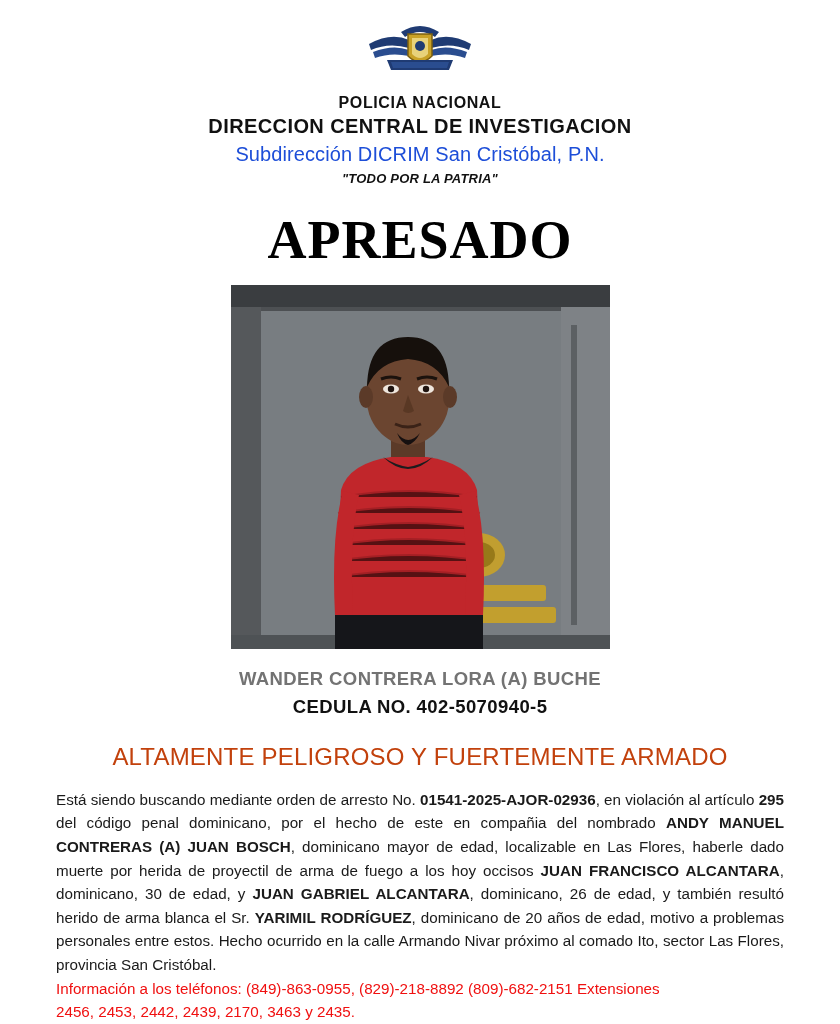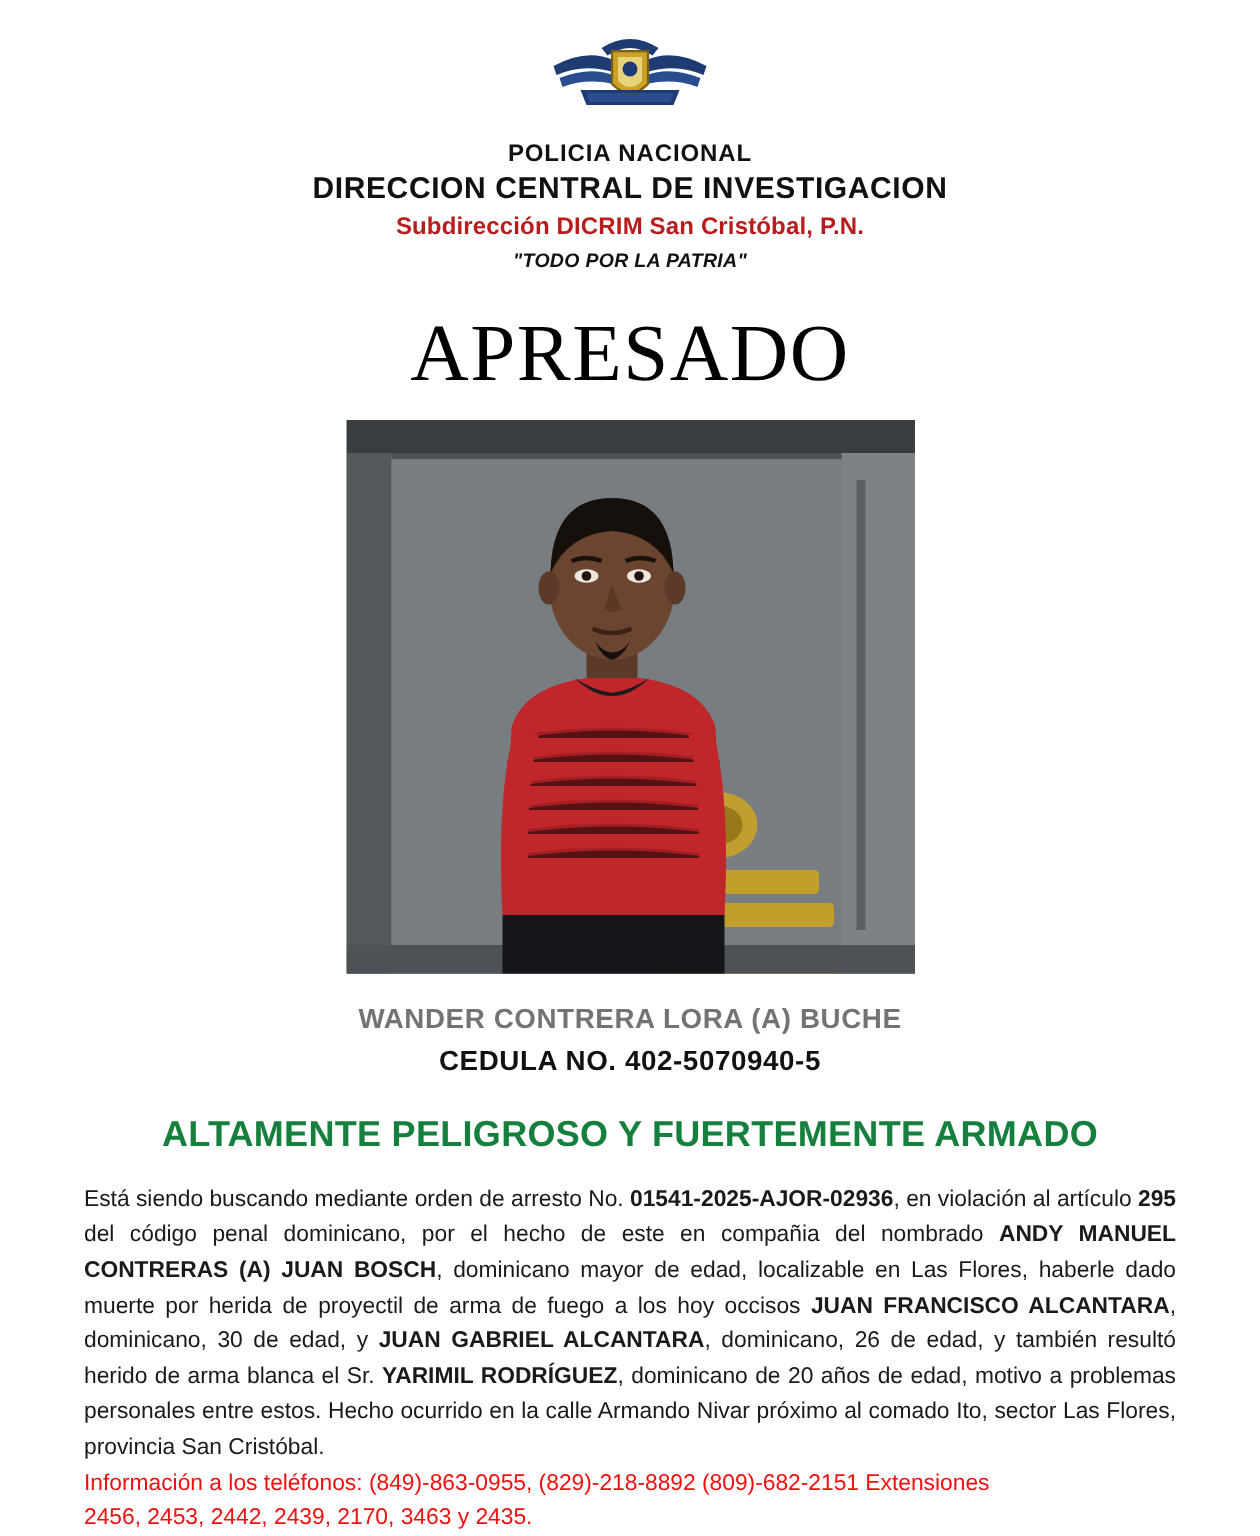--- a/index.html
+++ b/index.html
@@ -46,40 +46,40 @@
     letter-spacing: 0.6px;
     color: #111;
   }
   .hdr2 {
     font-size: 20px;
     font-weight: bold;
     letter-spacing: 0.4px;
     color: #111;
   }
   .hdr3 {
-    font-size: 16px;
-    font-weight: bold;
+    font-size: 20px;
+    font-weight: normal;
     letter-spacing: 0.1px;
-    color: #b91c1c;
+    color: #1d4ed8;
     margin-top: 1px;
   }
   .hdr4 {
     font-size: 13px;
     font-weight: bold;
     font-style: italic;
     color: #111;
     margin-top: 3px;
     letter-spacing: 0.2px;
   }
 
   
   .title {
     font-family: "Liberation Serif", serif;
     font-size: 54px;
-    font-weight: normal;
+    font-weight: bold;
     letter-spacing: 1px;
     margin-top: 22px;
     margin-bottom: 6px;
     color: #000;
   }
 
   
   .photo {
     width: 379px;
     height: 372px;
@@ -106,22 +106,22 @@
     font-size: 18.5px;
     font-weight: bold;
     letter-spacing: 0.4px;
     color: #111;
   }
 
   
   .warning {
     margin-top: 22px;
     font-size: 24px;
-    font-weight: bold;
-    color: #15803d;
+    font-weight: normal;
+    color: #c2410c;
     letter-spacing: 0.2px;
     text-align: center;
   }
 
   
   .body-text {
     margin-top: 17px;
     width: 728px;
     font-size: 15.2px;
     line-height: 1.55;

